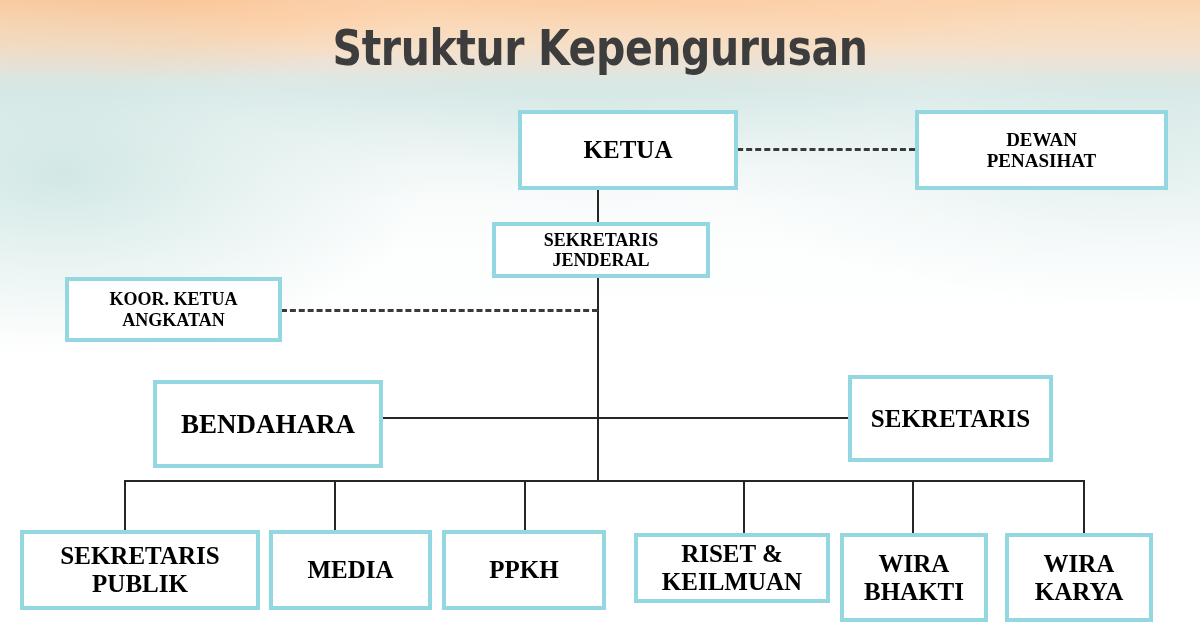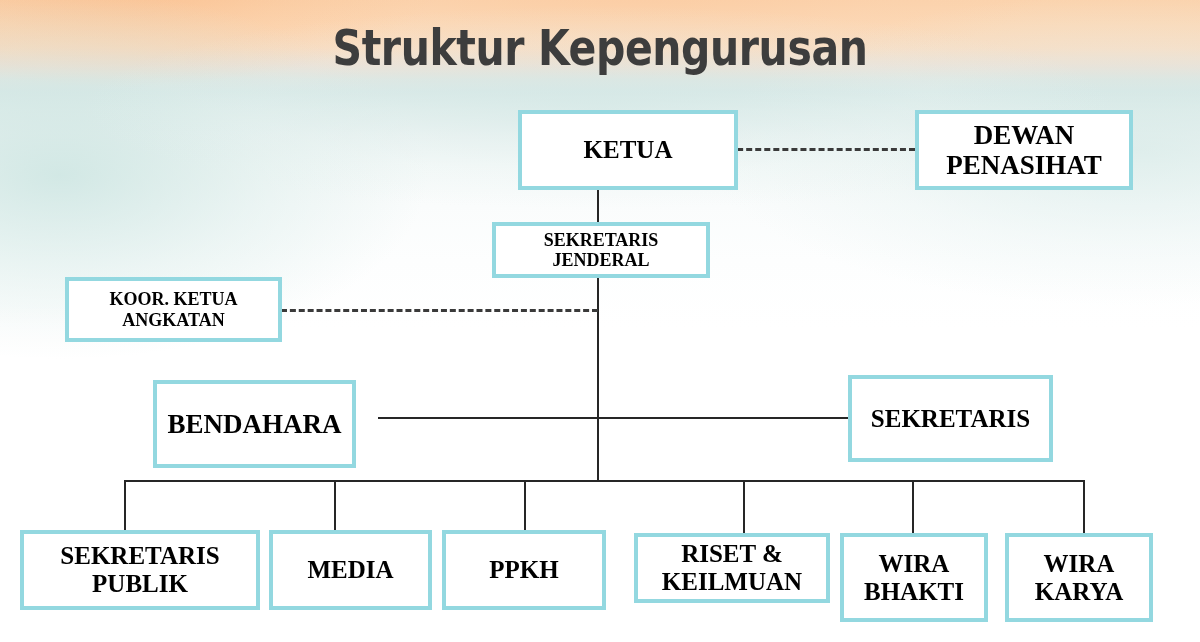--- a/index.html
+++ b/index.html
@@ -185,36 +185,36 @@
   <div class="conn v" style="left:743px; top:480px; height:53px;"></div>
   <div class="conn v" style="left:912px; top:480px; height:53px;"></div>
   <div class="conn v" style="left:1083px; top:480px; height:53px;"></div>
 
   
 
   <div class="node" style="left:490px; top:110px; width:220px; height:80px; font-size:25px;margin-left:28px;">
     <span class="label">KETUA</span>
   </div>
 
-  <div class="node" style="left:915px; top:110px; width:218px; height:80px; font-size:27px;">
+  <div class="node" style="left:915px; top:110px; width:253px; height:80px; font-size:19px;">
     <span class="label">DEWAN
 PENASIHAT</span>
   </div>
 
   <div class="node" style="left:492px; top:222px; width:218px; height:56px; font-size:18px;">
     <span class="label">SEKRETARIS
 JENDERAL</span>
   </div>
 
   <div class="node" style="left:65px; top:277px; width:217px; height:65px; font-size:18px;text-align:center;">
     <span class="label">KOOR. KETUA
 ANGKATAN</span>
   </div>
 
-  <div class="node" style="left:153px; top:380px; width:203px; height:88px; font-size:27px;">
+  <div class="node" style="left:153px; top:380px; width:230px; height:88px; font-size:27px;">
     <span class="label">BENDAHARA</span>
   </div>
 
   <div class="node" style="left:848px; top:375px; width:205px; height:87px; font-size:25px;">
     <span class="label">SEKRETARIS</span>
   </div>
 
   <div class="node" style="left:20px; top:530px; width:240px; height:80px; font-size:25px;">
     <span class="label">SEKRETARIS
 PUBLIK</span>

